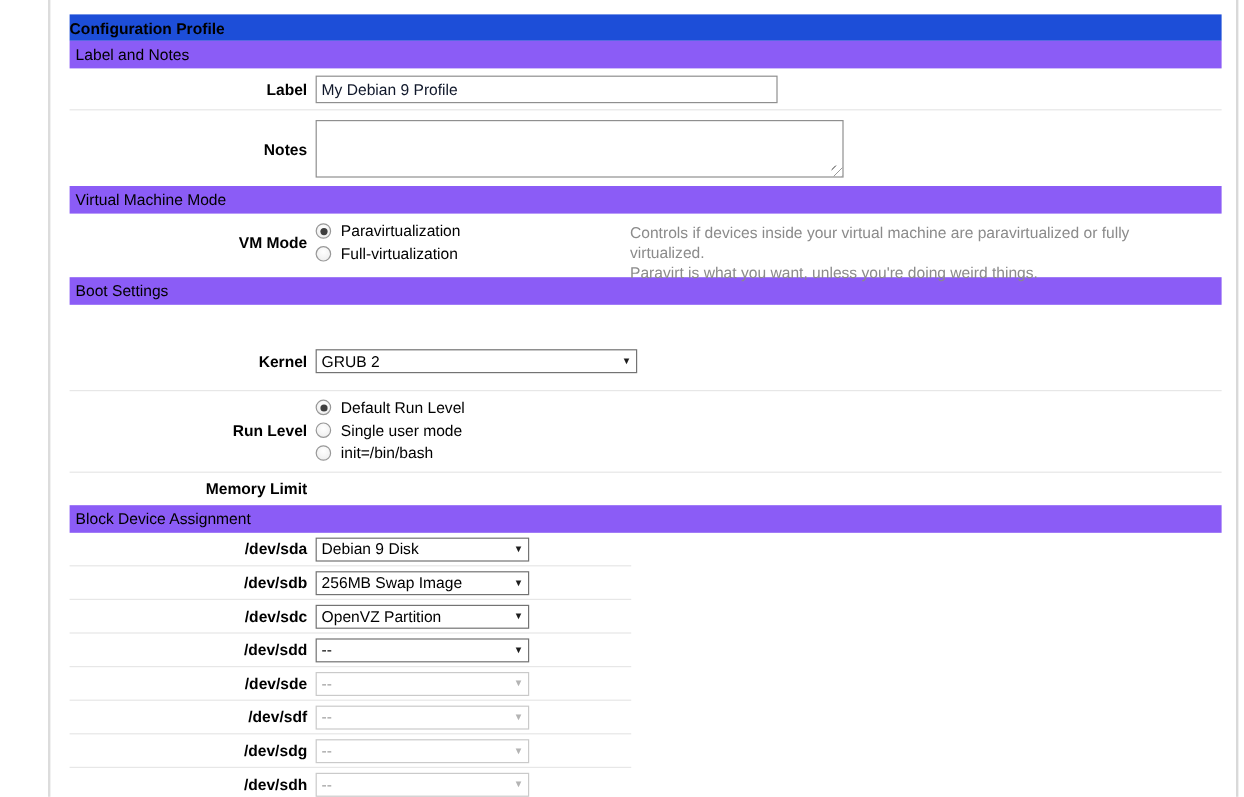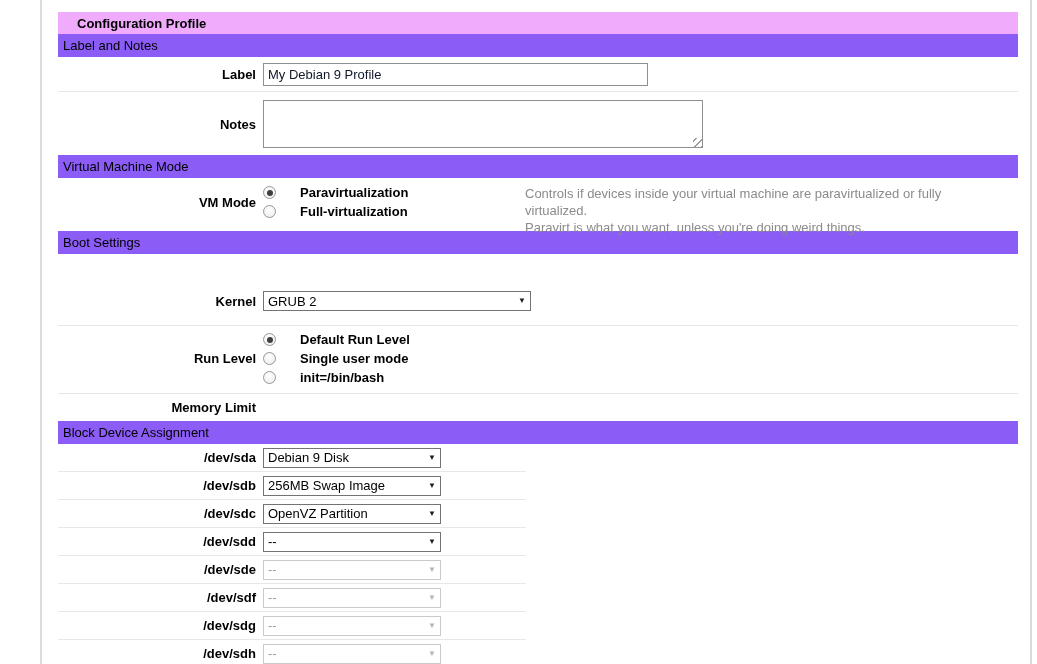--- a/index.html
+++ b/index.html
@@ -4,43 +4,43 @@
 <style>
   * { margin:0; padding:0; box-sizing:border-box; }
   html,body { width:1037px; height:664px; overflow:hidden; background:#fff;
     font-family:"Liberation Sans", sans-serif; font-size:13px; color:#000; }
 
   .left-border { position:absolute; left:40px; top:0; width:2px; height:664px; background:#dcdcdc; }
   .right-border { position:absolute; left:1030px; top:0; width:2px; height:664px; background:#d9d9d9; }
 
   .container { position:absolute; left:58px; top:12px; width:960px; }
 
-  .title-bar { height:22px; background:#f0abfc; display:flex; align-items:center;
-    padding-left:19px; font-weight:bold; }
+  .title-bar { height:22px; background:#1d4ed8; display:flex; align-items:center;
+    padding-left:0; font-weight:bold; }
   .section-bar { height:23px; background:#8b5cf6; display:flex; align-items:center; padding-left:5px; }
 
   .row { display:flex; align-items:center; }
   .row-label { width:205px; text-align:right; padding-right:7px; font-weight:bold; flex:none; }
 
   .sep-full { border-bottom:1px solid #e7e7e7; }
 
   .label-row { padding:6px 0 5px 0;align-items:center; }
   .text-input { height:23px; width:385px; border:1px solid #8f8f8f; padding:1px 4px;
     font:13px "Liberation Sans",sans-serif; color:#0f172a; background:#fff; }
 
   .notes-row { padding:8px 0 7px 0; align-items:center; }
   .ta-wrap { position:relative; }
   .notes-ta { width:440px; height:48px; border:1px solid #8f8f8f; resize:none;
     font:13px "Liberation Sans",sans-serif; padding:2px 4px; display:block; }
   .resize-grip { position:absolute; right:1px; bottom:1px; width:9px; height:9px;
     background:repeating-linear-gradient(135deg, transparent 0 2px, #9a9a9a 2px 3px, transparent 3px 5px); }
 
   .vm-row { padding:5px 0 10px 0; position:relative; align-items:center; }
   .radio-stack { display:flex; flex-direction:column; }
-  .radio-line { display:flex; align-items:center; height:19px; gap:24px;font-weight:bold; }
+  .radio-line { display:flex; align-items:center; height:19px; gap:8px; }
   .radio { width:13px; height:13px; border-radius:50%; border:1px solid #979797; flex:none;
     background:radial-gradient(circle at 50% 35%, #ffffff 0%, #ebebeb 100%); position:relative; }
   .radio.checked::after { content:""; position:absolute; left:2.5px; top:2.5px; right:2.5px; bottom:2.5px;
     border-radius:50%; background:#3e3e3e; }
   .help-text { position:absolute; left:467px; top:7px; width:480px; color:#8b8b8b; line-height:17px; }
 
   .kernel-row { padding:5px 0 14px 0;margin-top:32px; }
   .sel { width:178px; height:20px; border:1px solid #737373; background:#fff; position:relative;
     display:flex; align-items:center; padding:0 18px 0 4px; white-space:nowrap; overflow:hidden; }
   .sel .arr { position:absolute; right:4px; top:50%; transform:translateY(-50%);

